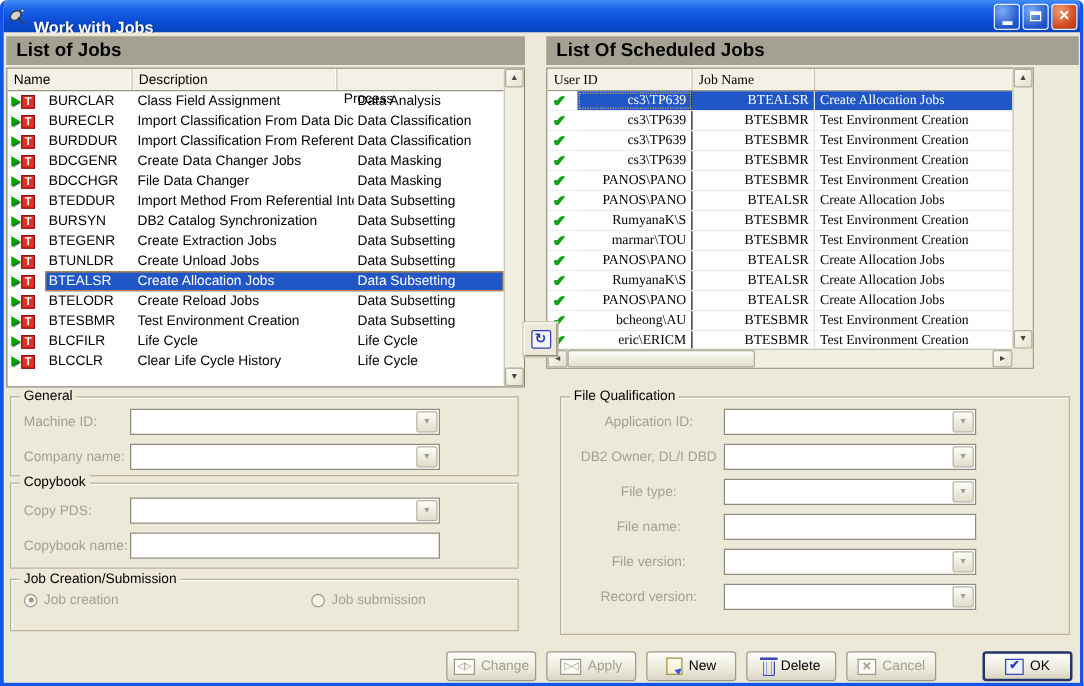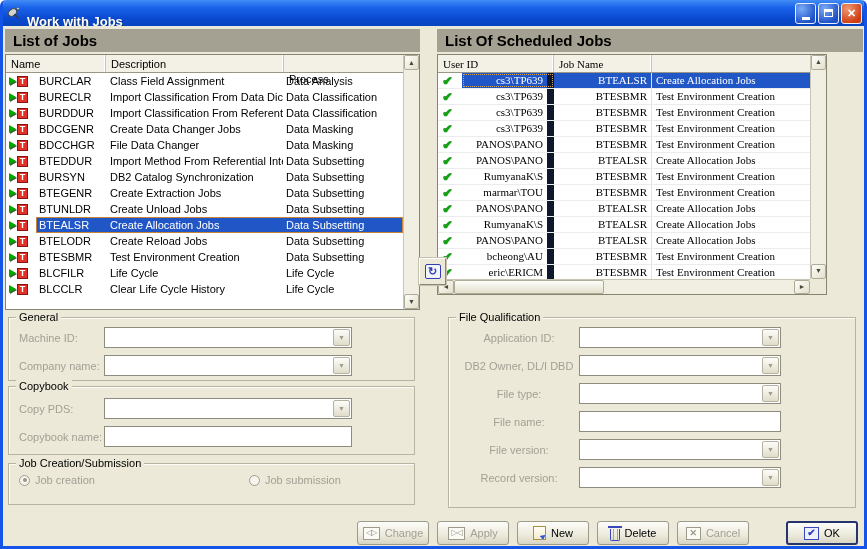--- a/index.html
+++ b/index.html
@@ -54,21 +54,21 @@
   .linner{ flex:1; display:flex; height:16px; border:1px solid transparent; align-items:center;}
   .lrow .c-name{ width:70px; padding-left:2px;}
   .lrow .c-desc{ width:176px; padding-left:3px; white-space:nowrap; overflow:hidden;}
   .lrow .c-proc{ flex:1; padding-left:3px;}
   .lrow.selected .linner{ background:#2056c5; color:#fff; border:1px solid #c8853a;}
 
   
   .rrow{ display:flex; height:16px; line-height:15px; border-bottom:1px solid #ececec; align-items:stretch;}
   .rcheck{ width:24px; display:flex; align-items:center; justify-content:flex-start; padding-left:4px; background:#fff;}
   .chk{ color:#18a018; font-weight:bold; font-size:12px; line-height:1; text-shadow:1px 0 0 #18a018;}
-  .rrow .c-user{ width:92px; text-align:right; padding-right:4px; border-right:7px solid #0f172a;}
+  .rrow .c-user{ width:92px; text-align:right; padding-right:4px; border-right:1px solid #0f172a;}
   .rrow .c-job{ width:98px; text-align:right; padding-right:4px; border-right:1px solid #e2e2e2;}
   .rrow .c-jdesc{ flex:1; padding-left:4px; white-space:nowrap; overflow:hidden;}
   .rrow.selected .c-user,.rrow.selected .c-job,.rrow.selected .c-jdesc{ background:#2056c5; color:#fff;}
   .rrow.selected .c-user{ outline:1px dotted #d8a858; outline-offset:-2px;}
 
   
   .vscroll{ background:#f1efe2; border-left:1px solid #c8c5b5; display:flex; flex-direction:column; justify-content:space-between;}
   .hscroll{ background:#f1efe2; border-top:1px solid #c8c5b5; position:relative; display:flex; justify-content:space-between;}
   .sbtn{ background:linear-gradient(135deg,#fdfdfa,#e3dfcb); border:1px solid #aeab97; border-radius:2px;
     color:#4a4838; font-size:7px; display:flex; align-items:center; justify-content:center; line-height:1;}
@@ -171,21 +171,21 @@
       <span>List of Jobs</span>
     </div>
     <div class="panel-header rp-header">
       <span>List Of Scheduled Jobs</span>
     </div>
 
     <div class="list lp-list">
       <div class="list-main">
         <div class="hdr-row">
           <span class="hcell" style="width:100px">Name</span>
-          <span class="hcell" style="width:178px">Description</span>
+          <span class="hcell" style="width:164px">Description</span>
           <span class="hcell" style="flex:1">Process</span>
         </div>
         <div>
             <div class="lrow">
     <span class="lic">
       <span class="play"></span>
       <span class="tbadge">T</span>
     </span>
     <span class="linner">
       <span class="c-name">BURCLAR</span>

